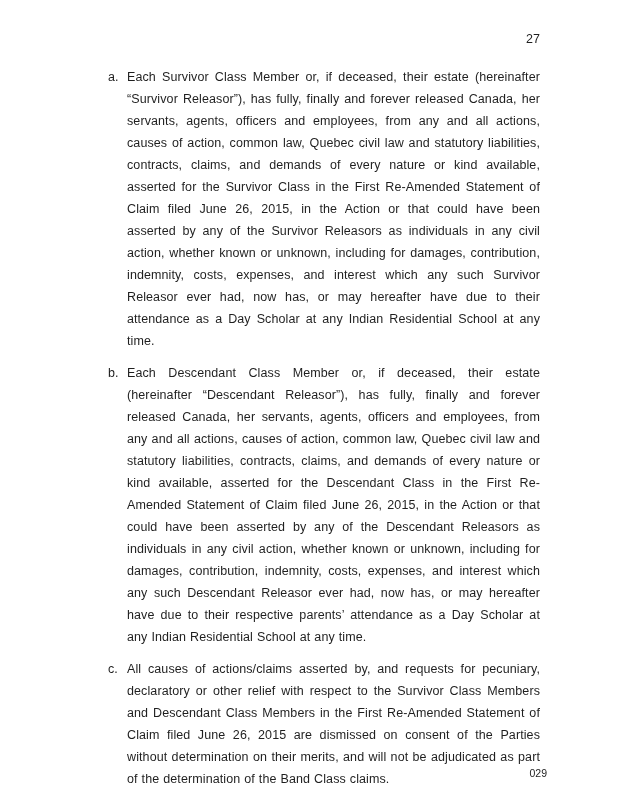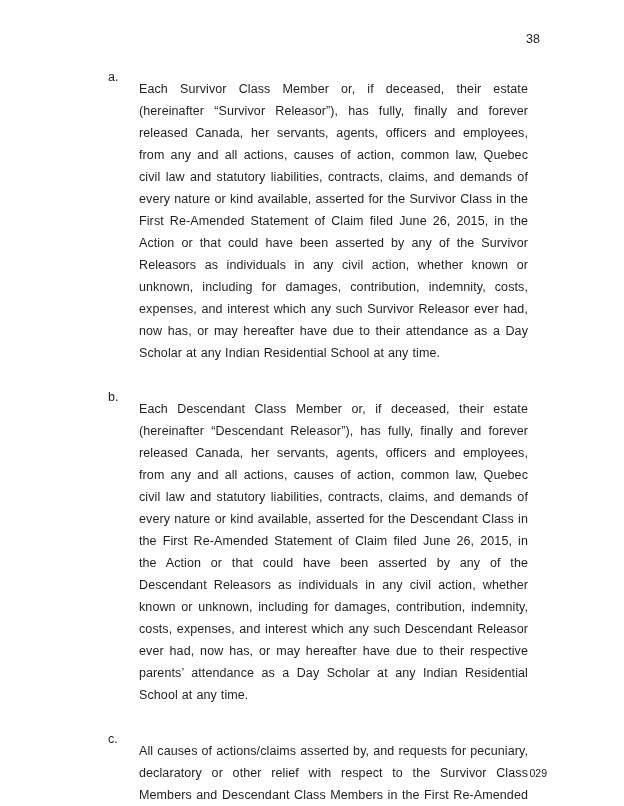--- a/index.html
+++ b/index.html
@@ -39,21 +39,21 @@
     align-items: flex-start;
     margin-bottom: 10px;
   }
   .list-label {
     flex: 0 0 19px;
     font-size: 12.5px;
     line-height: 22px;
   }
   .list-text {
     flex: 1 1 auto;
-    margin: 12px;
+    margin: 0;
     font-size: 12.5px;
     line-height: 22px;
     text-align: justify;
     text-align-last: left;
     letter-spacing: 0.1px;
     word-spacing: 0.4px;
   }
   .footer-number {
     position: absolute;
     top: 767px;
@@ -62,21 +62,21 @@
     line-height: 12px;
     color: #1f1f1f;
     text-align: right;
   }
 </style>
 </head>
 <body>
 
 <div class="page">
 
-  <div class="page-number">38</div>
+  <div class="page-number">27</div>
 
   <main class="content">
 
     <div class="list-item">
       <span class="list-label">a.</span>
       <p class="list-text">Each Survivor Class Member or, if deceased, their estate (hereinafter “Survivor Releasor”), has fully, finally and forever released Canada, her servants, agents, officers and employees, from any and all actions, causes of action, common law, Quebec civil law and statutory liabilities, contracts, claims, and demands of every nature or kind available, asserted for the Survivor Class in the First Re-Amended Statement of Claim filed June 26, 2015, in the Action or that could have been asserted by any of the Survivor Releasors as individuals in any civil action, whether known or unknown, including for damages, contribution, indemnity, costs, expenses, and interest which any such Survivor Releasor ever had, now has, or may hereafter have due to their attendance as a Day Scholar at any Indian Residential School at any time.</p>
     </div>
 
     <div class="list-item">
       <span class="list-label">b.</span>

